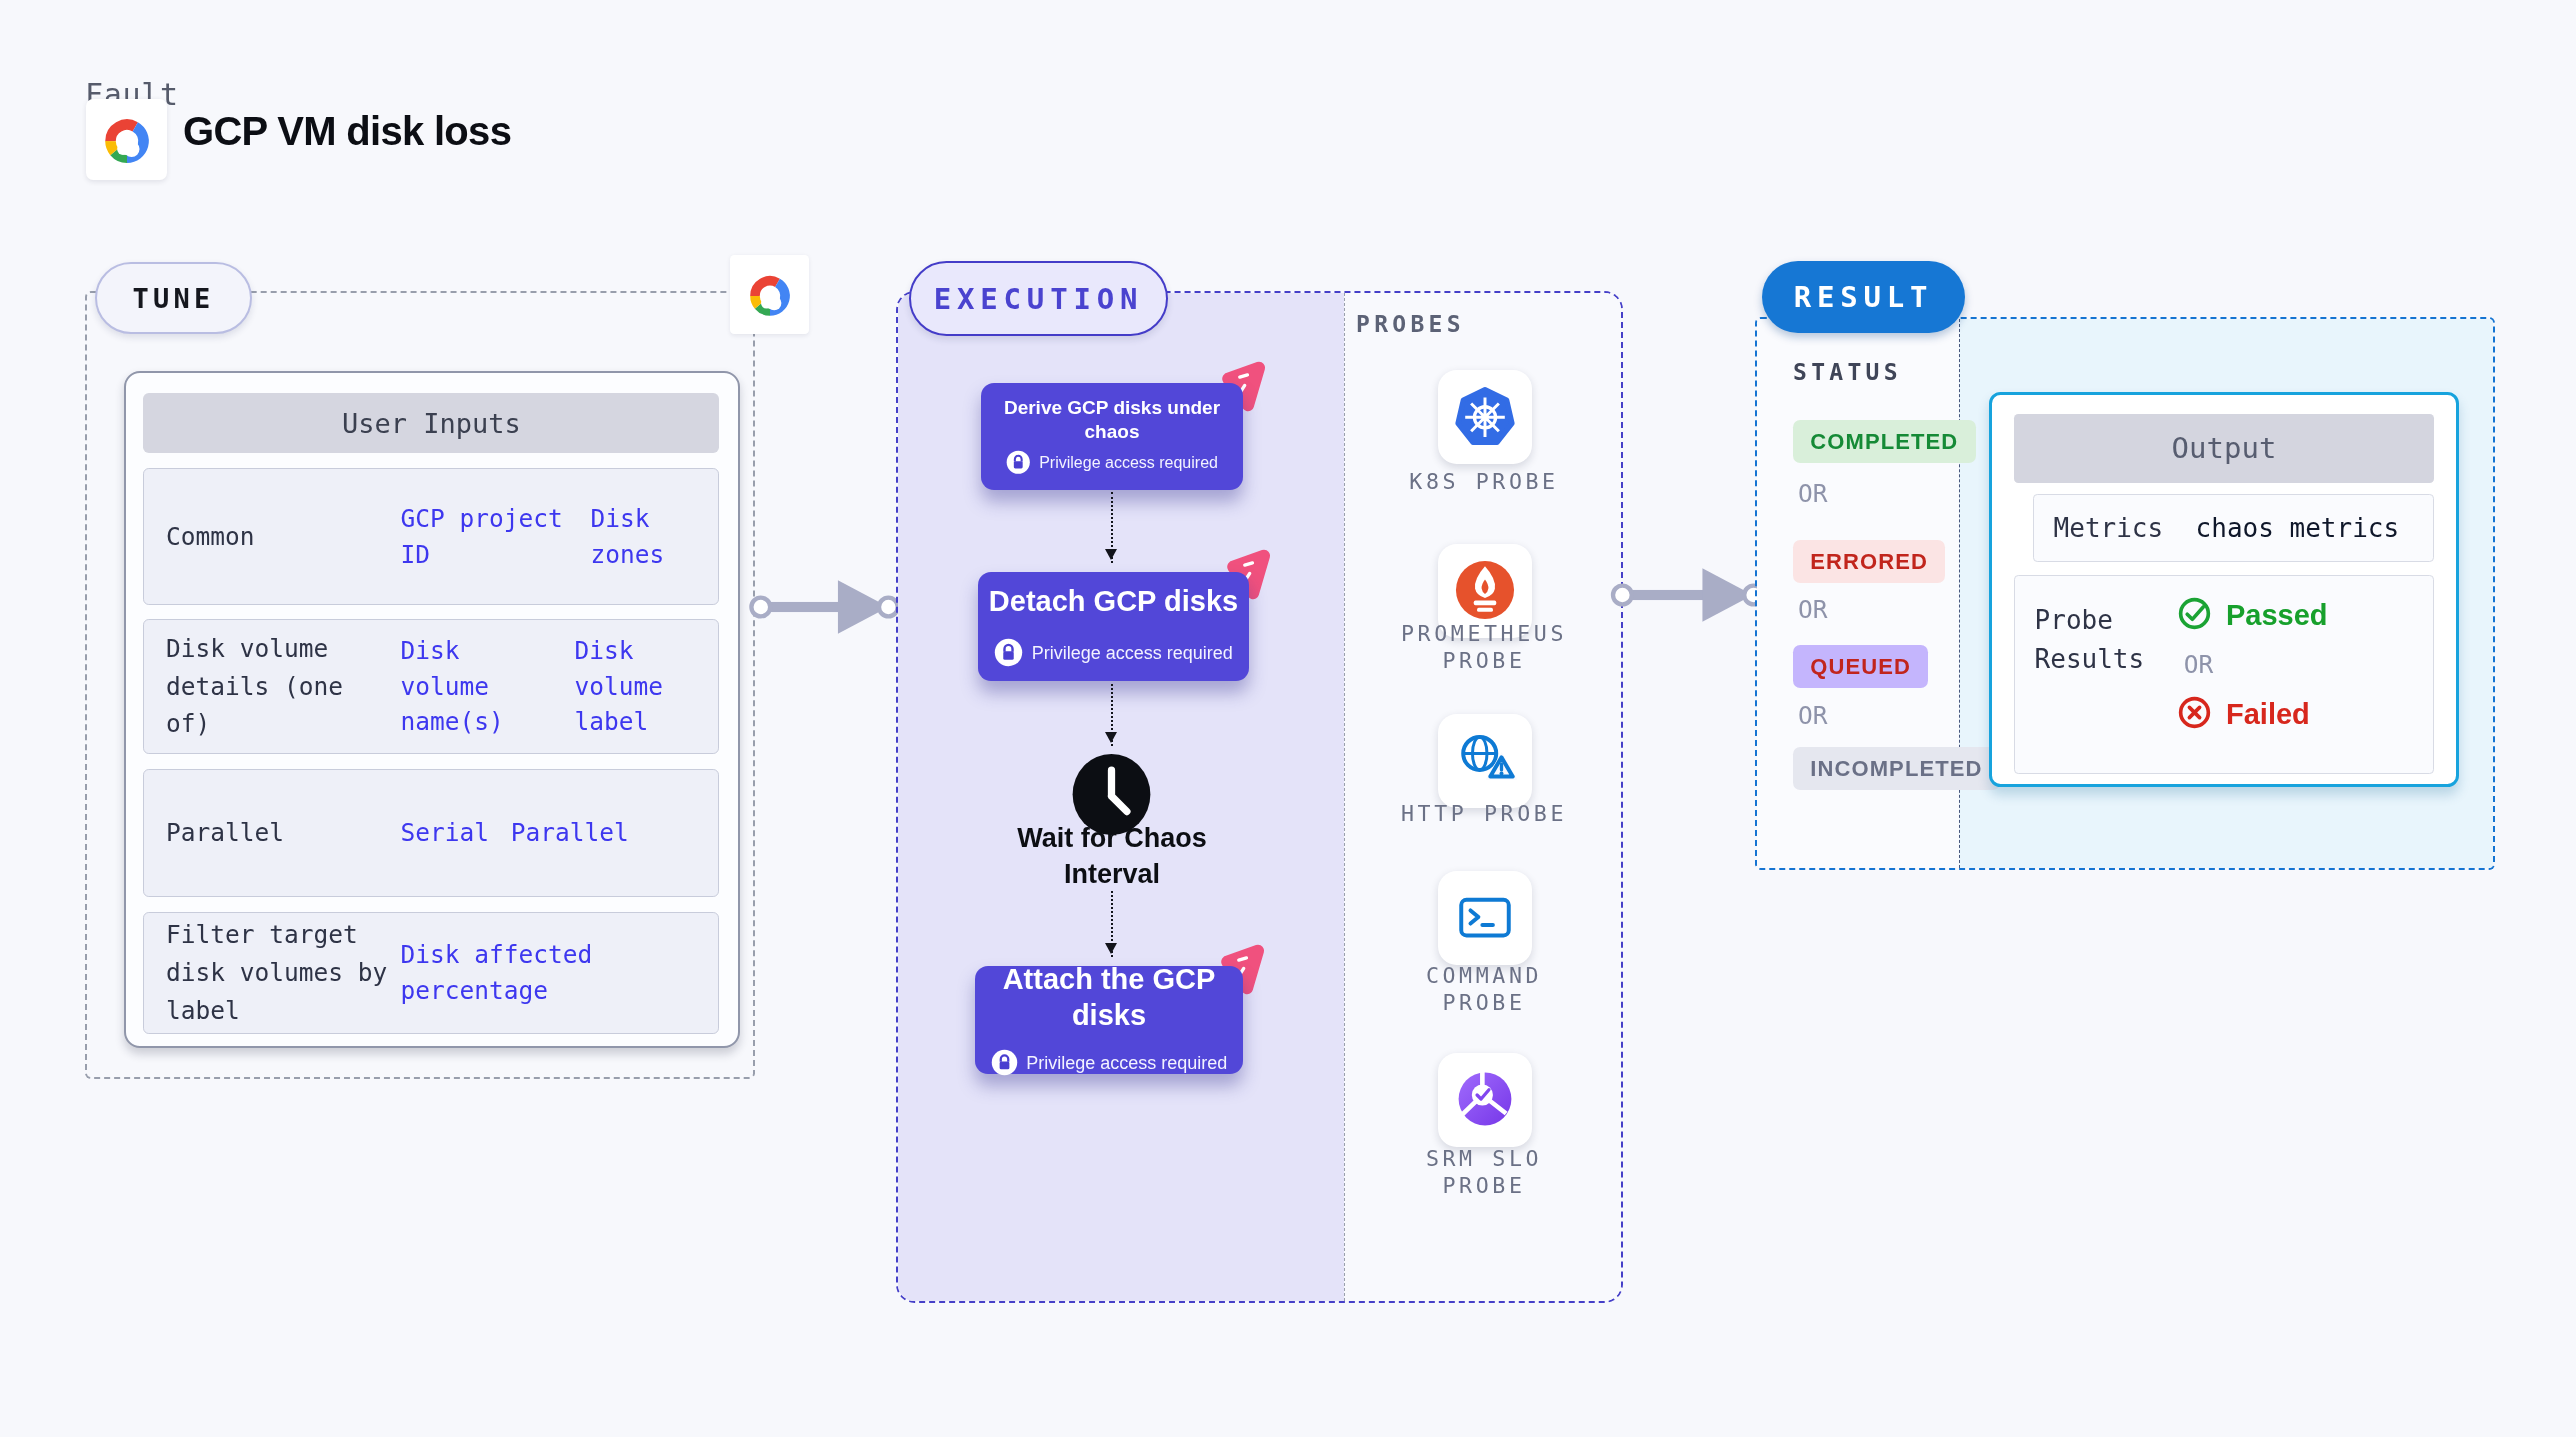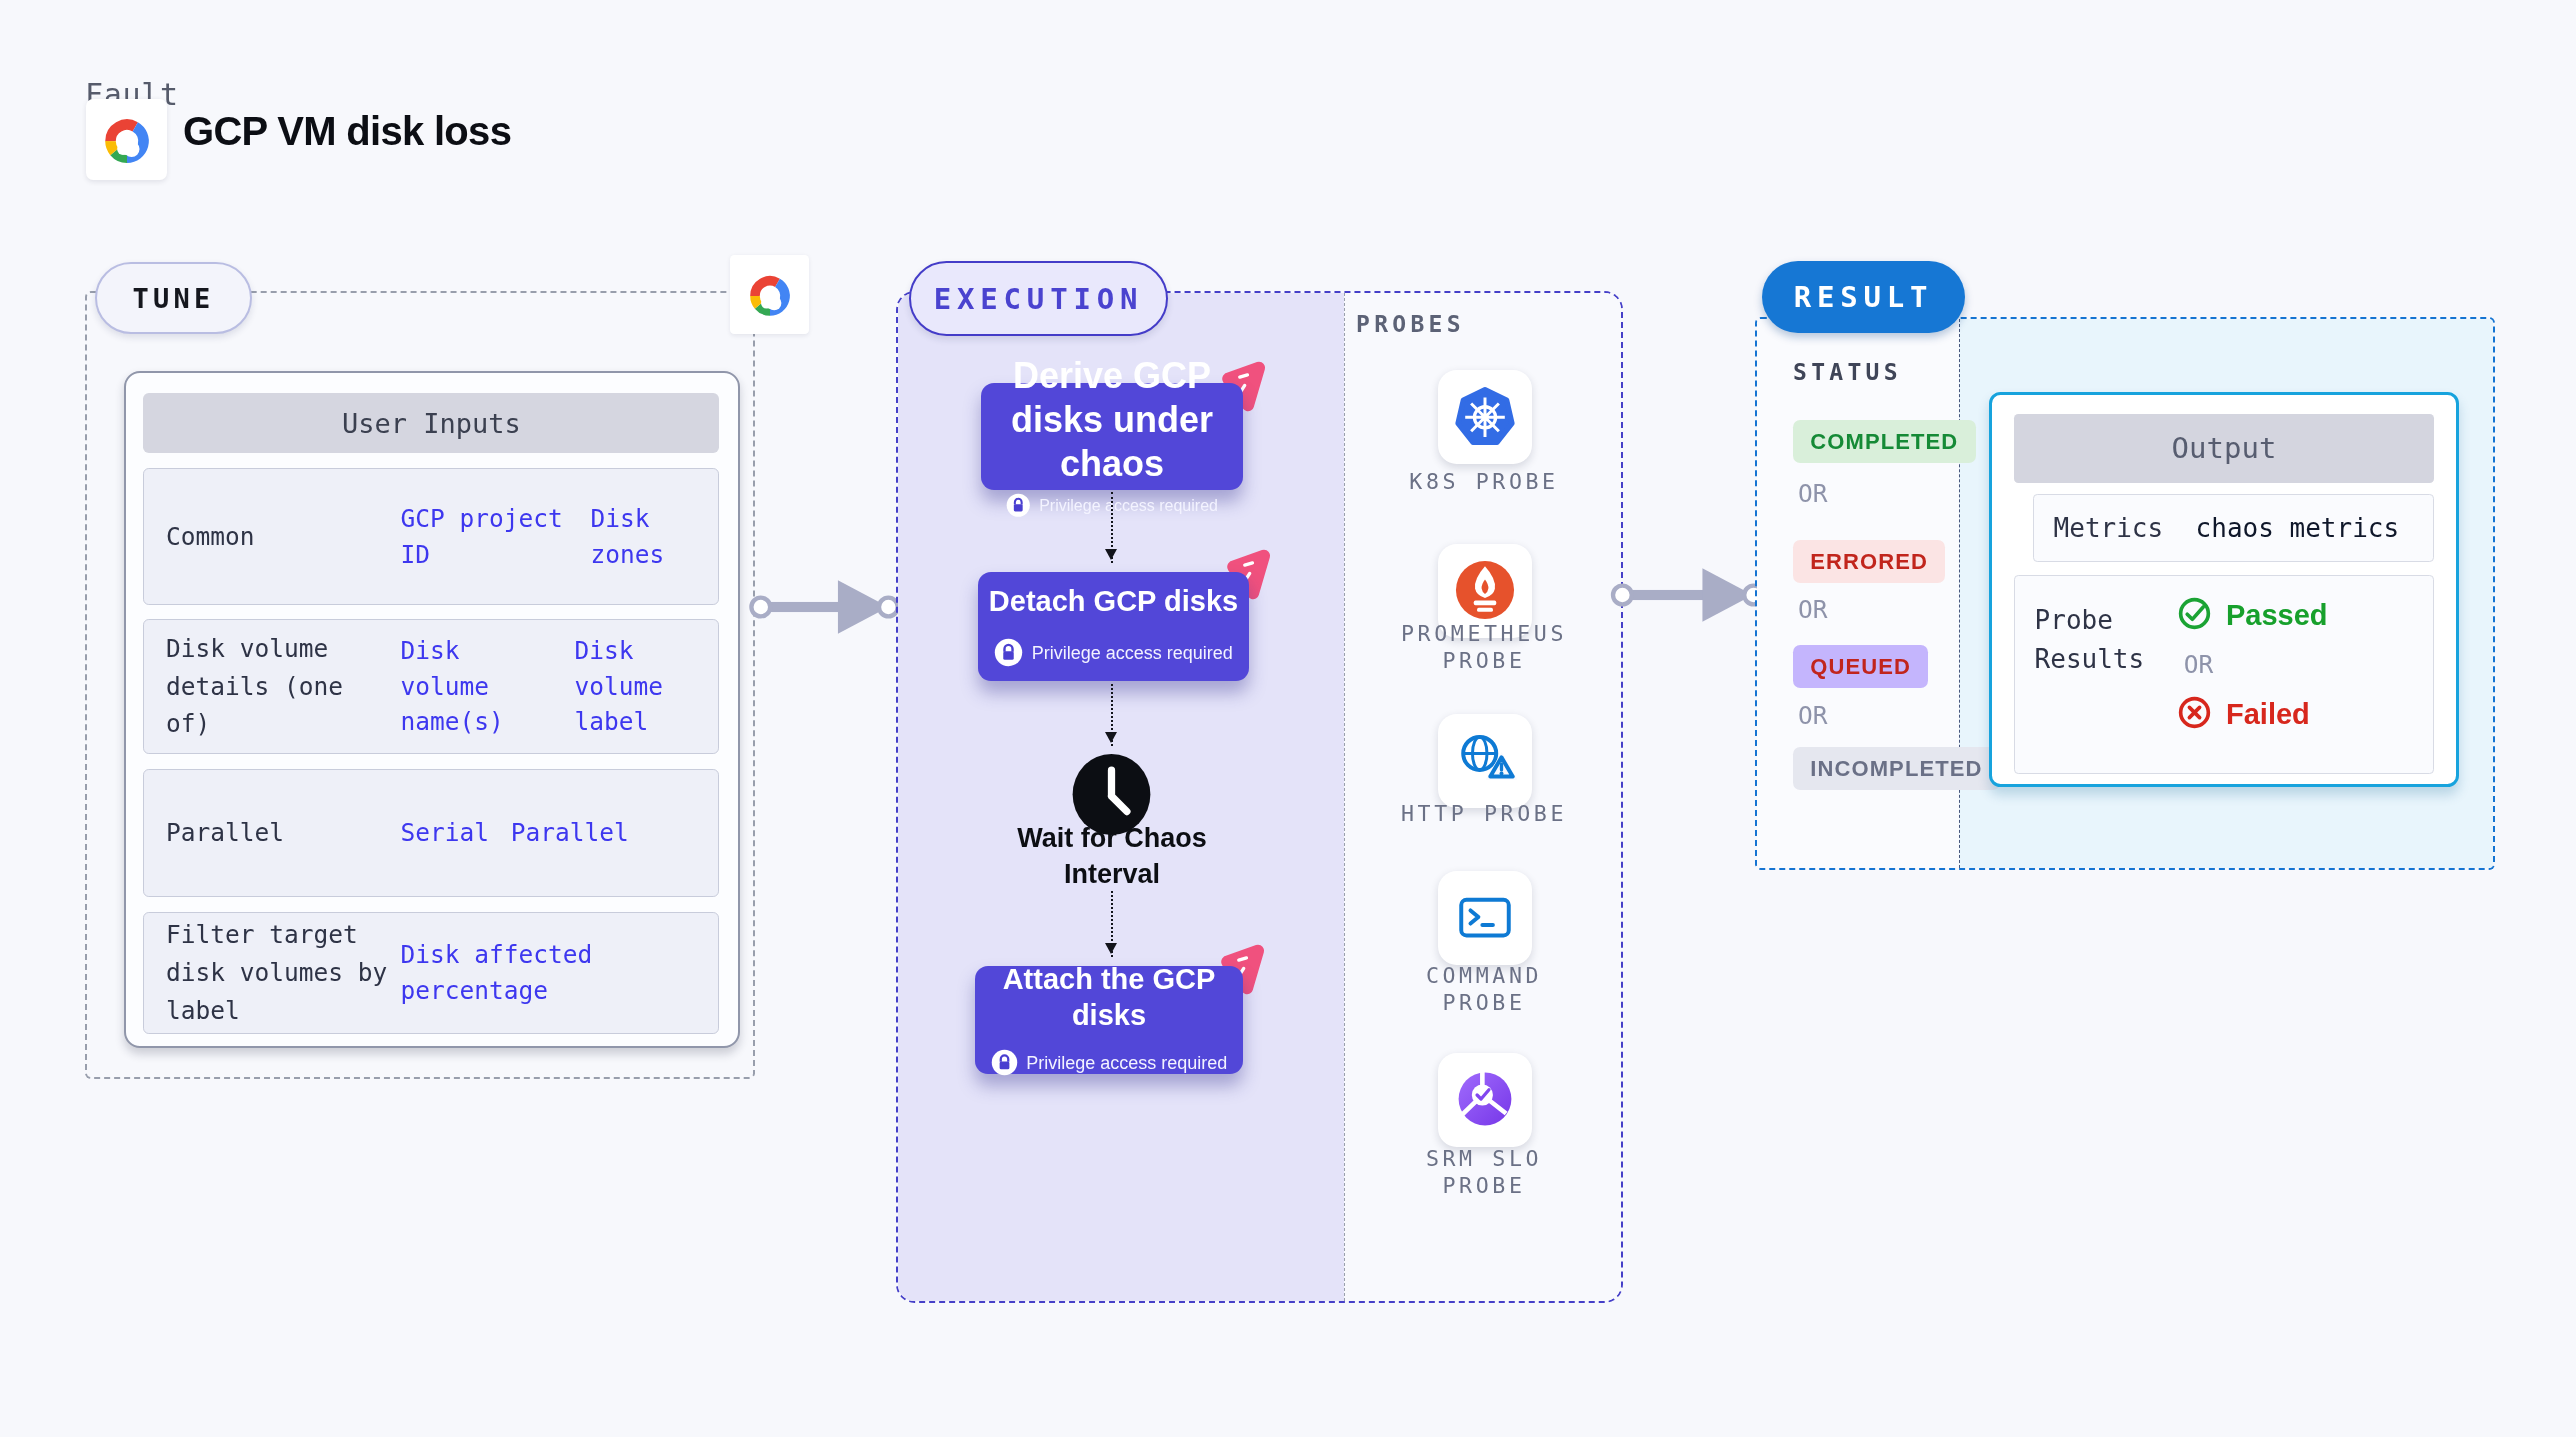--- a/index.html
+++ b/index.html
@@ -45,21 +45,21 @@
   .exec-fill { position:absolute; left:0; top:0; bottom:0; width:446px; background:#e4e3f9; border-radius:16px 0 0 16px; }
   .probes-fill { position:absolute; left:446px; top:0; bottom:0; right:0; background:#f8f9fd; border-radius:0 16px 16px 0; }
   .exec-divider { position:absolute; left:446px; top:0; bottom:0; width:0; border-left:1.4px dashed #9aa0ad; }
 
   .node { background:#5247d8; border-radius:13px; box-shadow:0 11.5px 17.3px rgba(50,45,140,.35);
           display:flex; flex-direction:column; align-items:center; justify-content:center; color:#fff; }
   .node-title { font-weight:bold; text-align:center; line-height:1.22; font-size:29px; }
   .node-note { display:flex; align-items:center; gap:8.6px; }
   .node-note-text { font-size:18px; color:#f3f3ff; font-family:"Liberation Sans", sans-serif; }
   .node-derive { left:981px; top:383px; width:262px; height:107px; gap:7.2px; }
-  .node-derive .node-title { font-size:36px; }
+  .node-derive .node-title { font-size:19px; }
   .node-derive .node-note-text { font-size:16px; }
   .node-detach { left:978px; top:572px; width:271px; height:109px; gap:18.7px; }
   .node-attach { left:975px; top:966px; width:268px; height:108px; gap:16px; }
   .litmus { width:55px; height:55px; }
 
   .connector { width:0; border-left:2.9px dotted #12141b; }
   .connector::after { content:""; position:absolute; bottom:-2.9px; left:-8px;
                       border:6.5px solid transparent; border-top:11.5px solid #12141b; }
   .c1 { left:1111px; top:492px; height:71px; } .c2 { left:1111px; top:684px; height:62px; } .c3 { left:1111px; top:891px; height:66px; }
   .clock-wrap { left:1071px; top:752px; }

